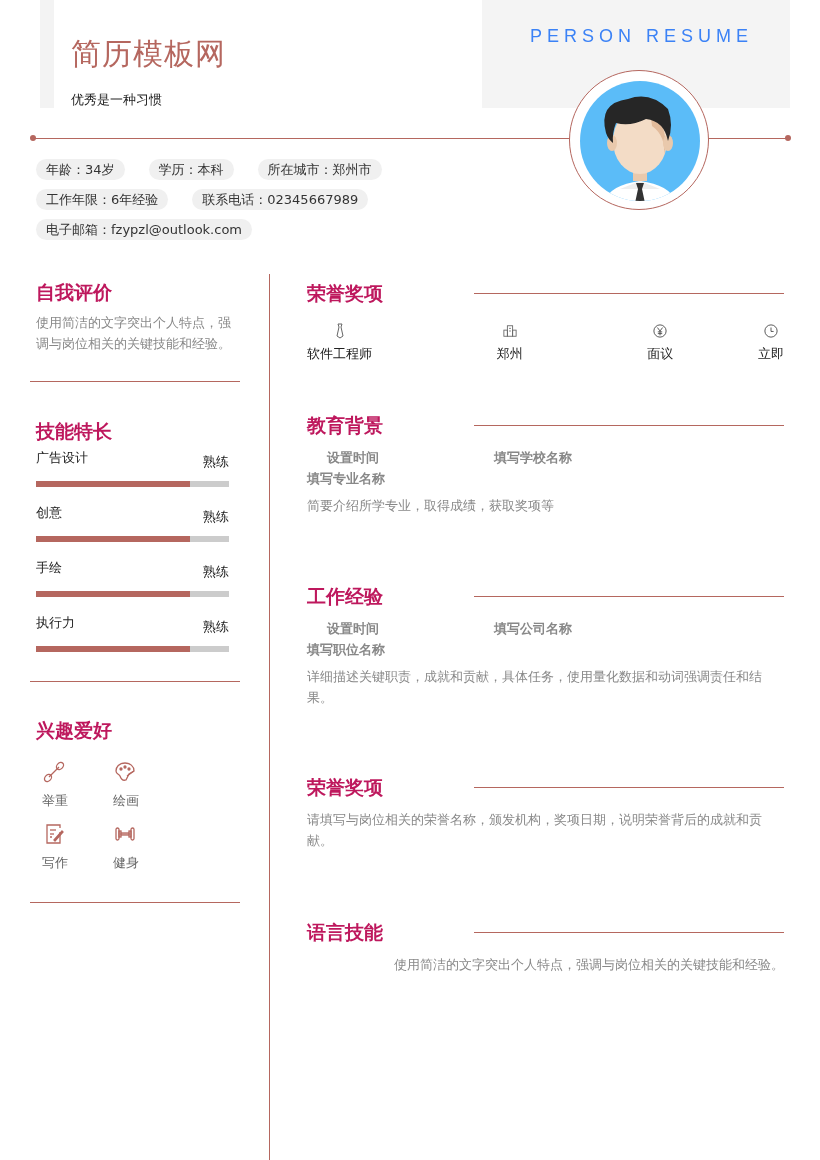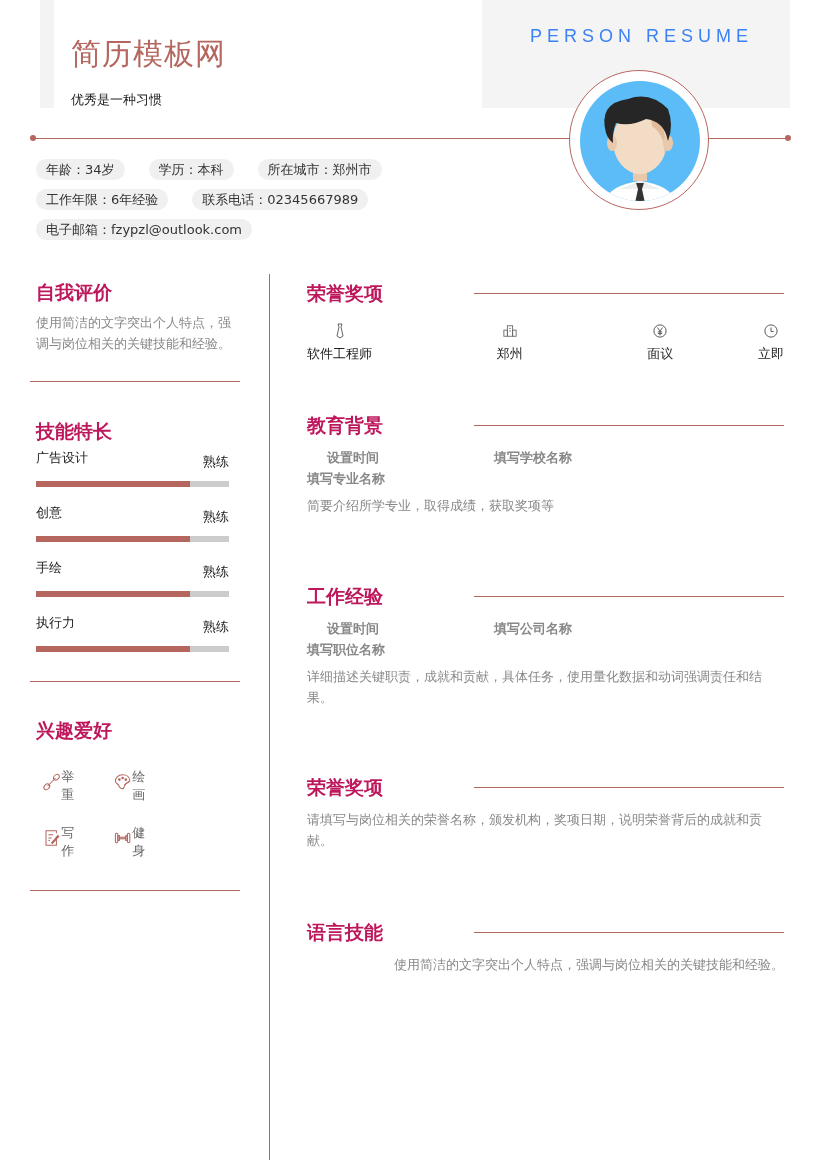--- a/index.html
+++ b/index.html
@@ -33,21 +33,21 @@
   .desc { font-size:13px; color:#888; line-height:21px; }
   .divider { height:1px; background:#b5675f; width:210px; }
 
   .skill { position:relative; height:55px; }
   .skill-name { position:absolute; left:6px; top:0; font-size:13px; color:#222; }
   .skill-level { position:absolute; right:11px; top:4px; font-size:13px; color:#222; }
   .skill-bar { position:absolute; left:6px; top:32px; width:193px; height:6px; background:#cccccc; }
   .skill-fill { height:6px; background:#b5675f; }
 
   .hobbies { display:grid; grid-template-columns:71px 71px; row-gap:12px; margin-left:12px; }
-  .hobby { display:flex; flex-direction:row; align-items:center; width:40px; }
+  .hobby { display:flex; flex-direction:column; align-items:flex-start; width:40px; }
   .hobby svg { width:24px; height:24px; }
   .hobby-label { font-size:13px; color:#666; margin-top:8px; }
 
   .right-col { position:absolute; left:307px; width:477px; }
   .r-head { position:relative; height:28px; }
   .r-head .sec-title { position:absolute; left:0; top:0; }
   .r-head .rline { position:absolute; left:167px; right:0; top:12px; height:1px; background:#b5675f; }
   .intent-row { display:flex; justify-content:space-between; margin-top:14px; font-size:13px; color:#222; }
   .intent { display:flex; align-items:center; gap:6px;flex-direction:column; }
   .intent svg { width:14px; height:16px; }

